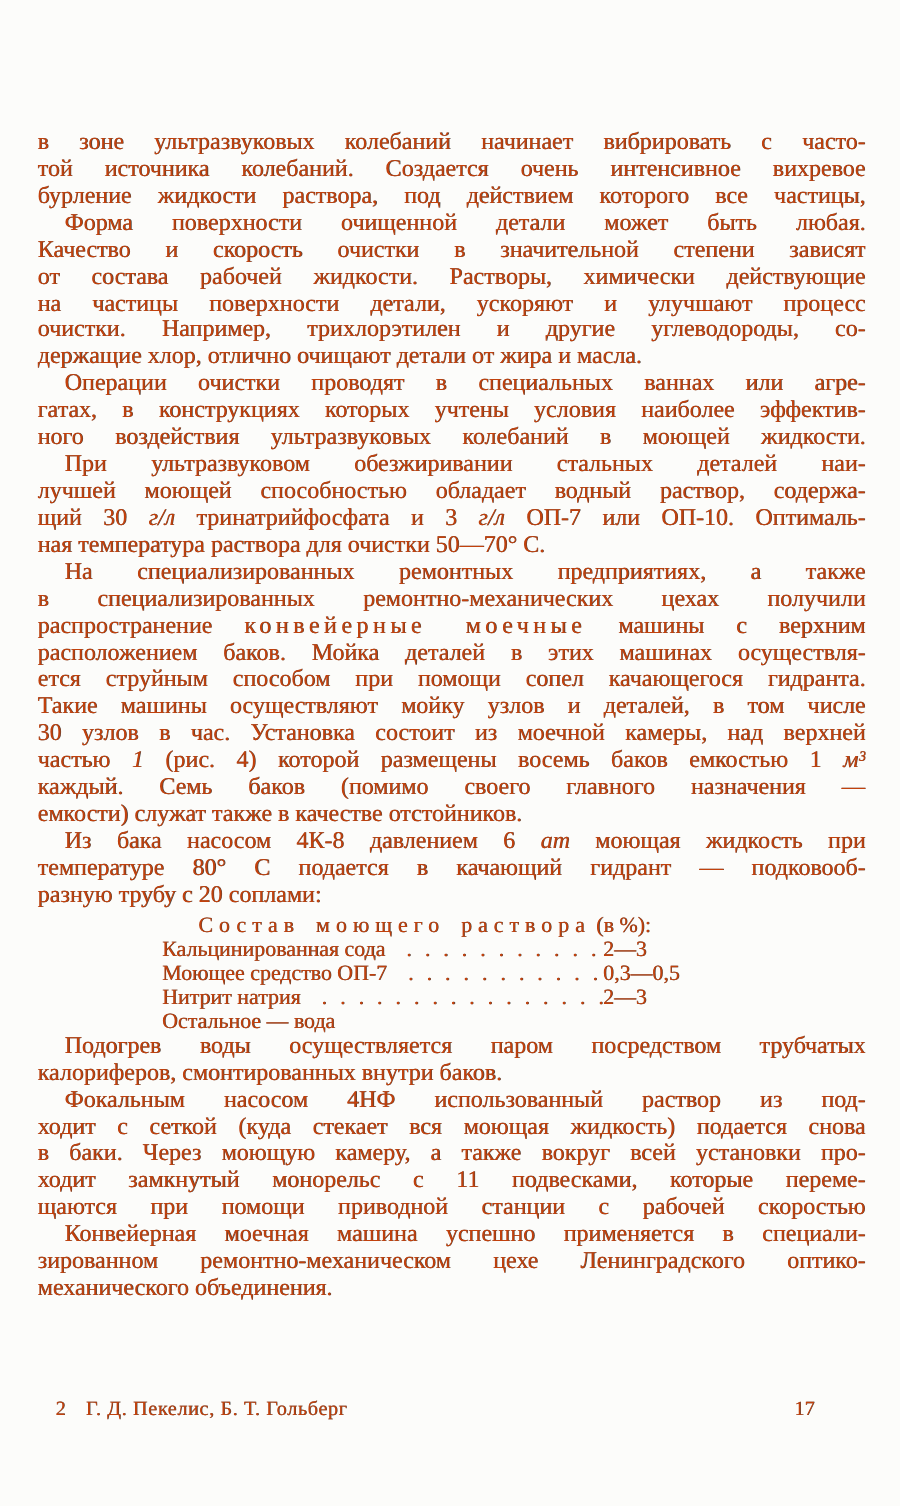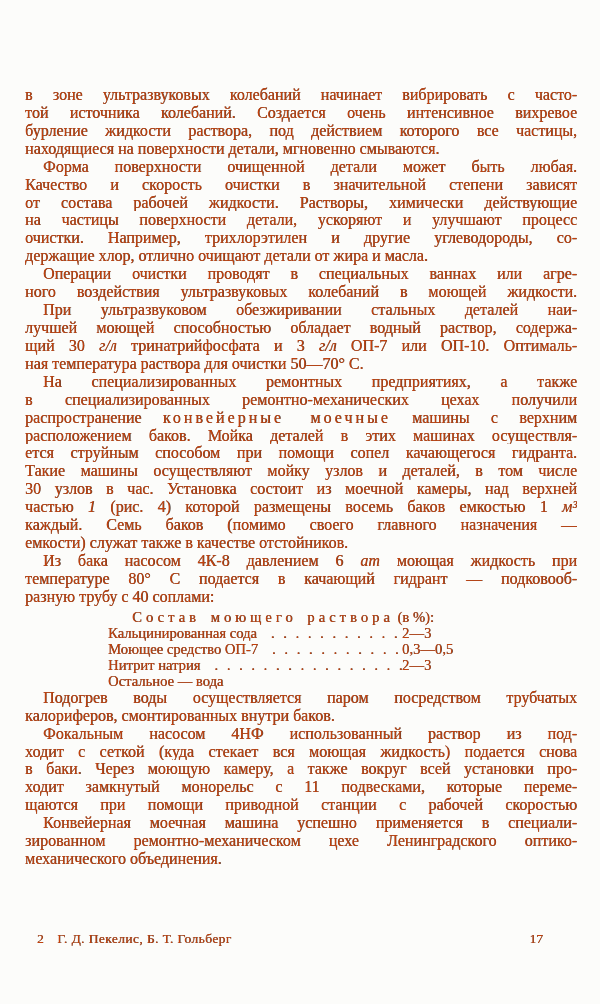--- a/index.html
+++ b/index.html
@@ -42,32 +42,32 @@
 </head>
 <body>
 
 <div class="page">
   <div class="text-block">
     <div id="body-top">
         <div>
           <div class="line">в зоне ультразвуковых колебаний начинает вибрировать с часто-</div>
           <div class="line">той источника колебаний. Создается очень интенсивное вихревое</div>
           <div class="line">бурление жидкости раствора, под действием которого все частицы,</div>
-          <div class="line last">находящиеся на поверхности детали, мгновенно смываются.</div>
         </div>
         <div>
           <div class="line indent">Форма поверхности очищенной детали может быть любая.</div>
           <div class="line">Качество и скорость очистки в значительной степени зависят</div>
           <div class="line">от состава рабочей жидкости. Растворы, химически действующие</div>
           <div class="line">на частицы поверхности детали, ускоряют и улучшают процесс</div>
           <div class="line">очистки. Например, трихлорэтилен и другие углеводороды, со-</div>
           <div class="line last">держащие хлор, отлично очищают детали от жира и масла.</div>
         </div>
         <div>
           <div class="line indent">Операции очистки проводят в специальных ваннах или агре-</div>
+          <div class="line">гатах, в конструкциях которых учтены условия наиболее эффектив-</div>
           <div class="line">ного воздействия ультразвуковых колебаний в моющей жидкости.</div>
         </div>
         <div>
           <div class="line indent">При ультразвуковом обезжиривании стальных деталей наи-</div>
           <div class="line">лучшей моющей способностью обладает водный раствор, содержа-</div>
           <div class="line">щий 30 <span class="i">г/л</span> тринатрийфосфата и 3 <span class="i">г/л</span> ОП-7 или ОП-10. Оптималь-</div>
           <div class="line last">ная температура раствора для очистки 50—70° С.</div>
         </div>
         <div>
           <div class="line indent">На специализированных ремонтных предприятиях, а также</div>
@@ -77,21 +77,21 @@
           <div class="line">ется струйным способом при помощи сопел качающегося гидранта.</div>
           <div class="line">Такие машины осуществляют мойку узлов и деталей, в том числе</div>
           <div class="line">30 узлов в час. Установка состоит из моечной камеры, над верхней</div>
           <div class="line">частью <span class="i">1</span> (рис. 4) которой размещены восемь баков емкостью 1 <span class="i">м³</span></div>
           <div class="line">каждый. Семь баков (помимо своего главного назначения —</div>
           <div class="line last">емкости) служат также в качестве отстойников.</div>
         </div>
         <div>
           <div class="line indent">Из бака насосом 4К-8 давлением 6 <span class="i">ат</span> моющая жидкость при</div>
           <div class="line">температуре 80° С подается в качающий гидрант — подковооб-</div>
-          <div class="line last">разную трубу с 40 соплами:</div>
+          <div class="line last">разную трубу с 20 соплами:</div>
         </div>
       </div>
 
     <div class="comp">
       <div class="comp-heading">
         <span class="sp">Состав моющего раствора</span><span> (в %):</span>
       </div>
       <div id="comp-rows">
           <div class="comp-row">
             <span class="comp-name">Кальцинированная сода</span>

